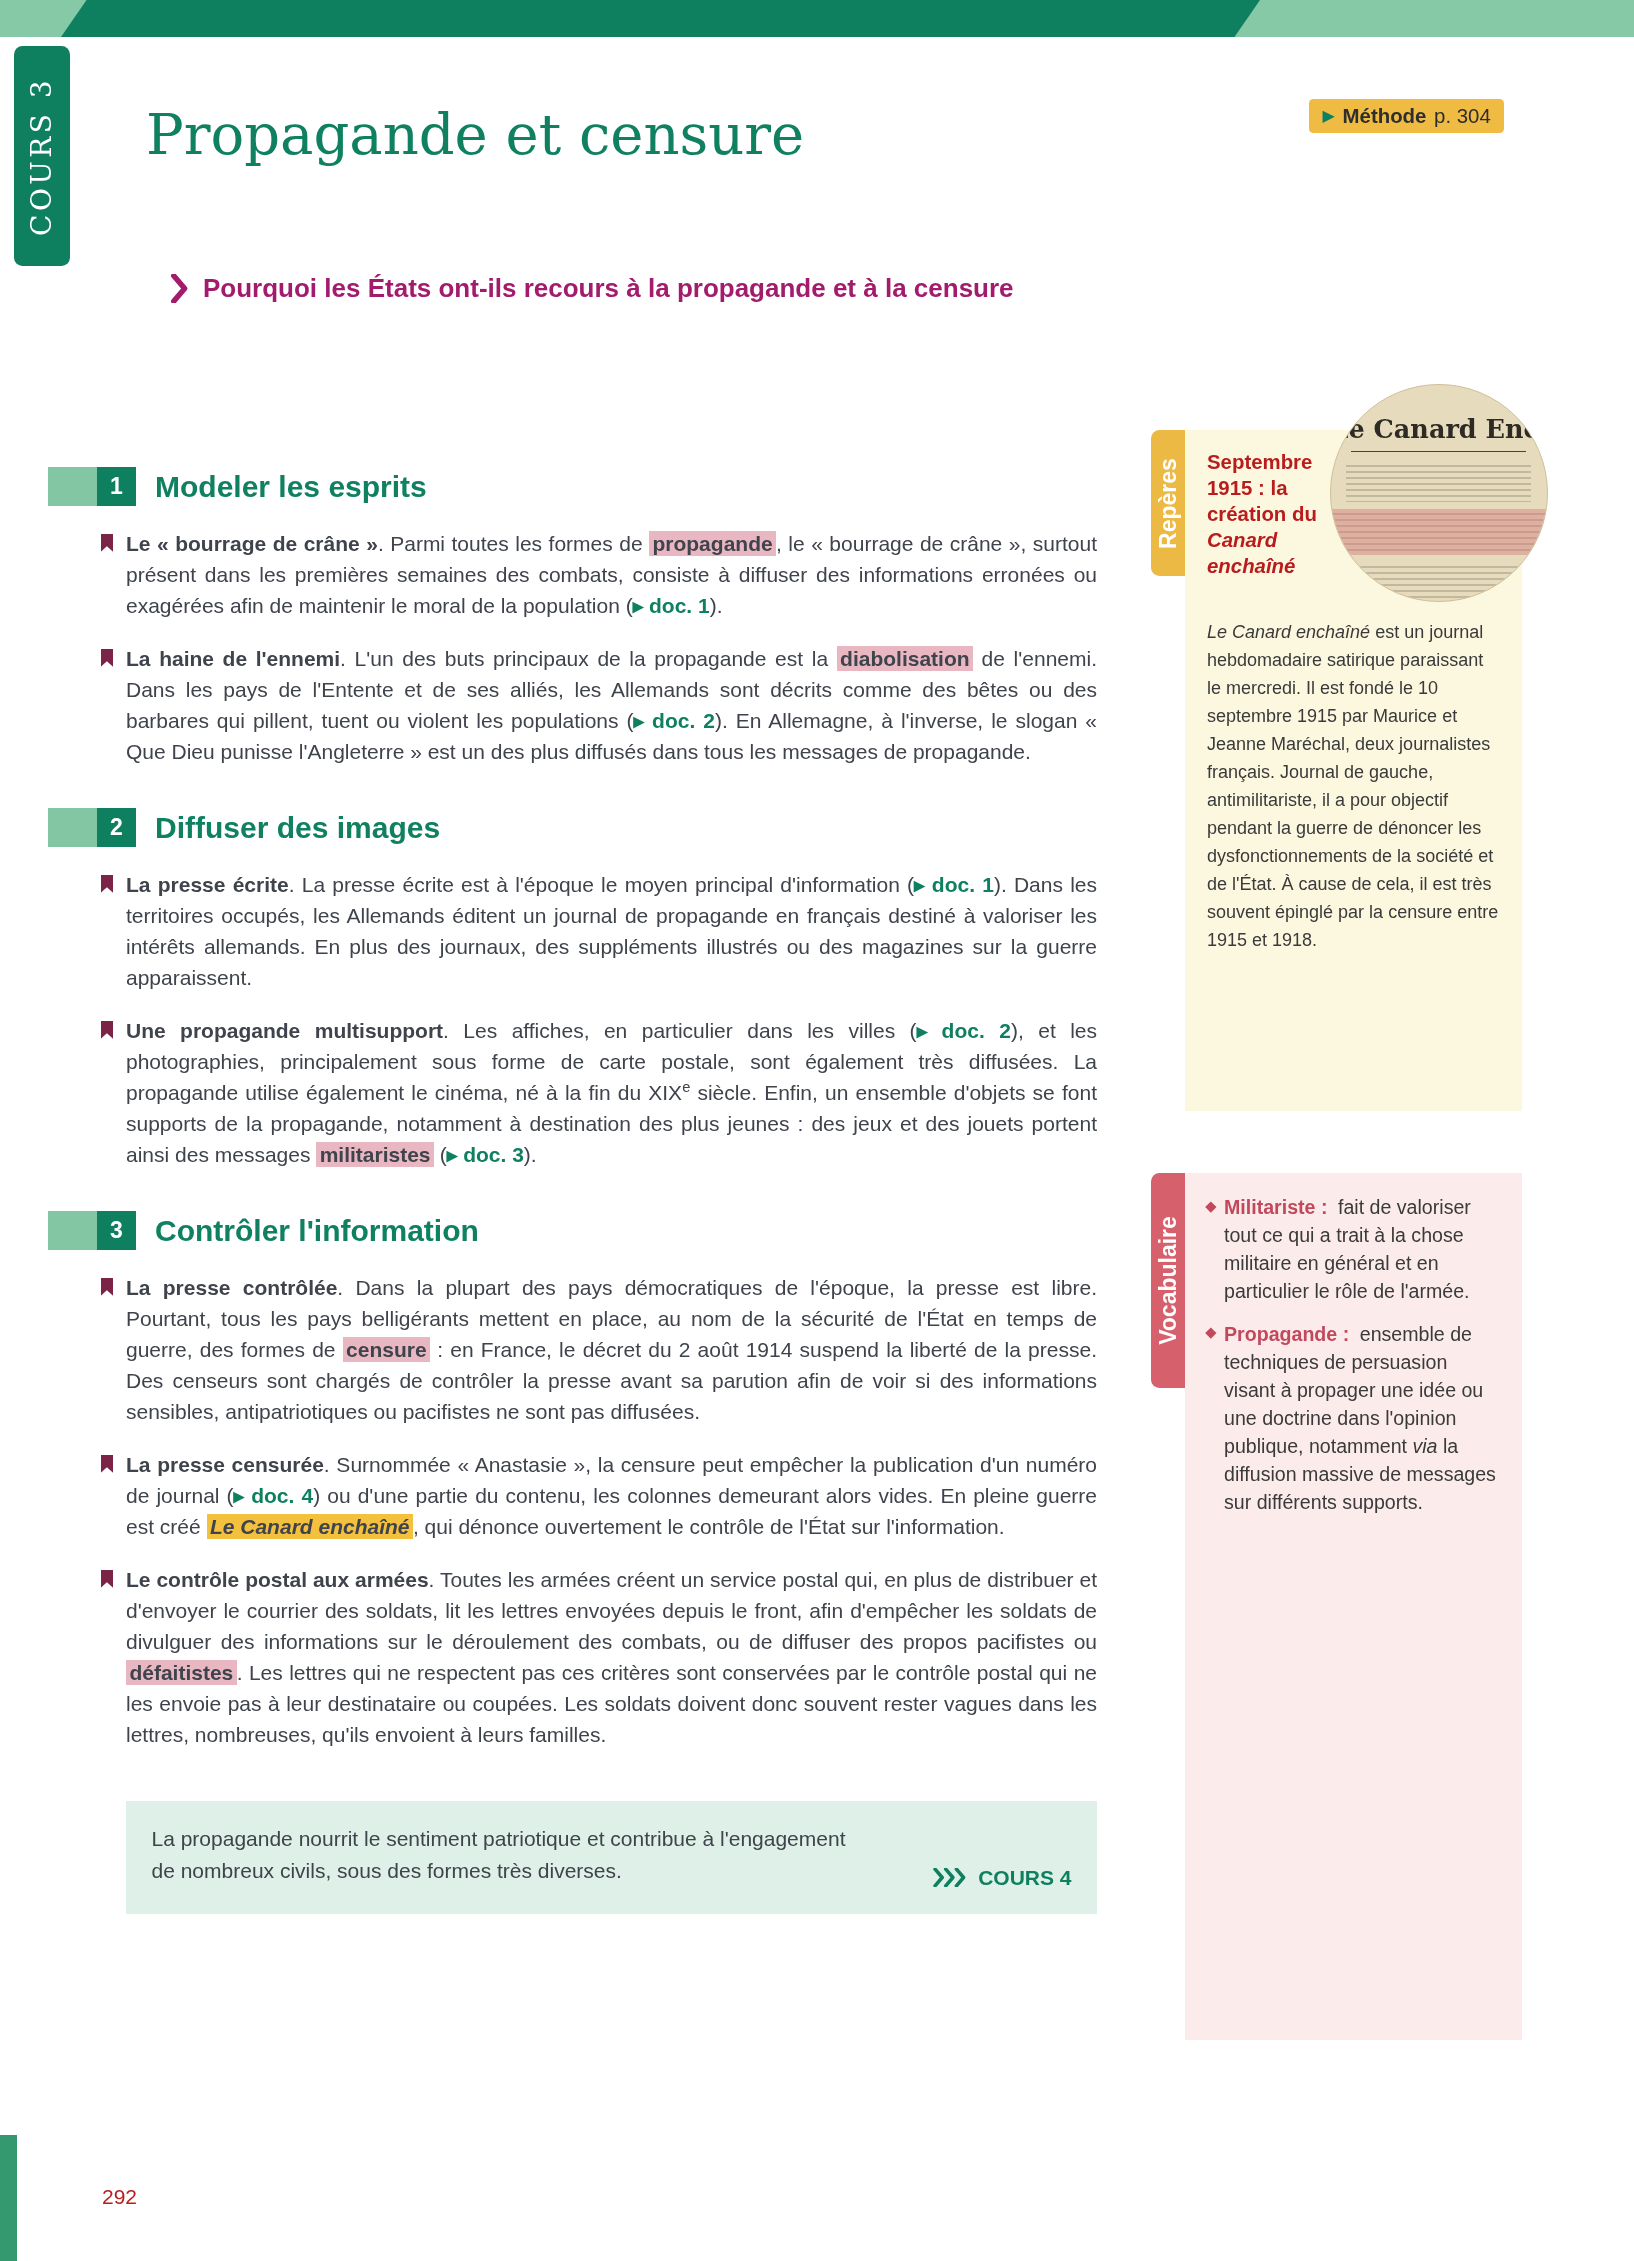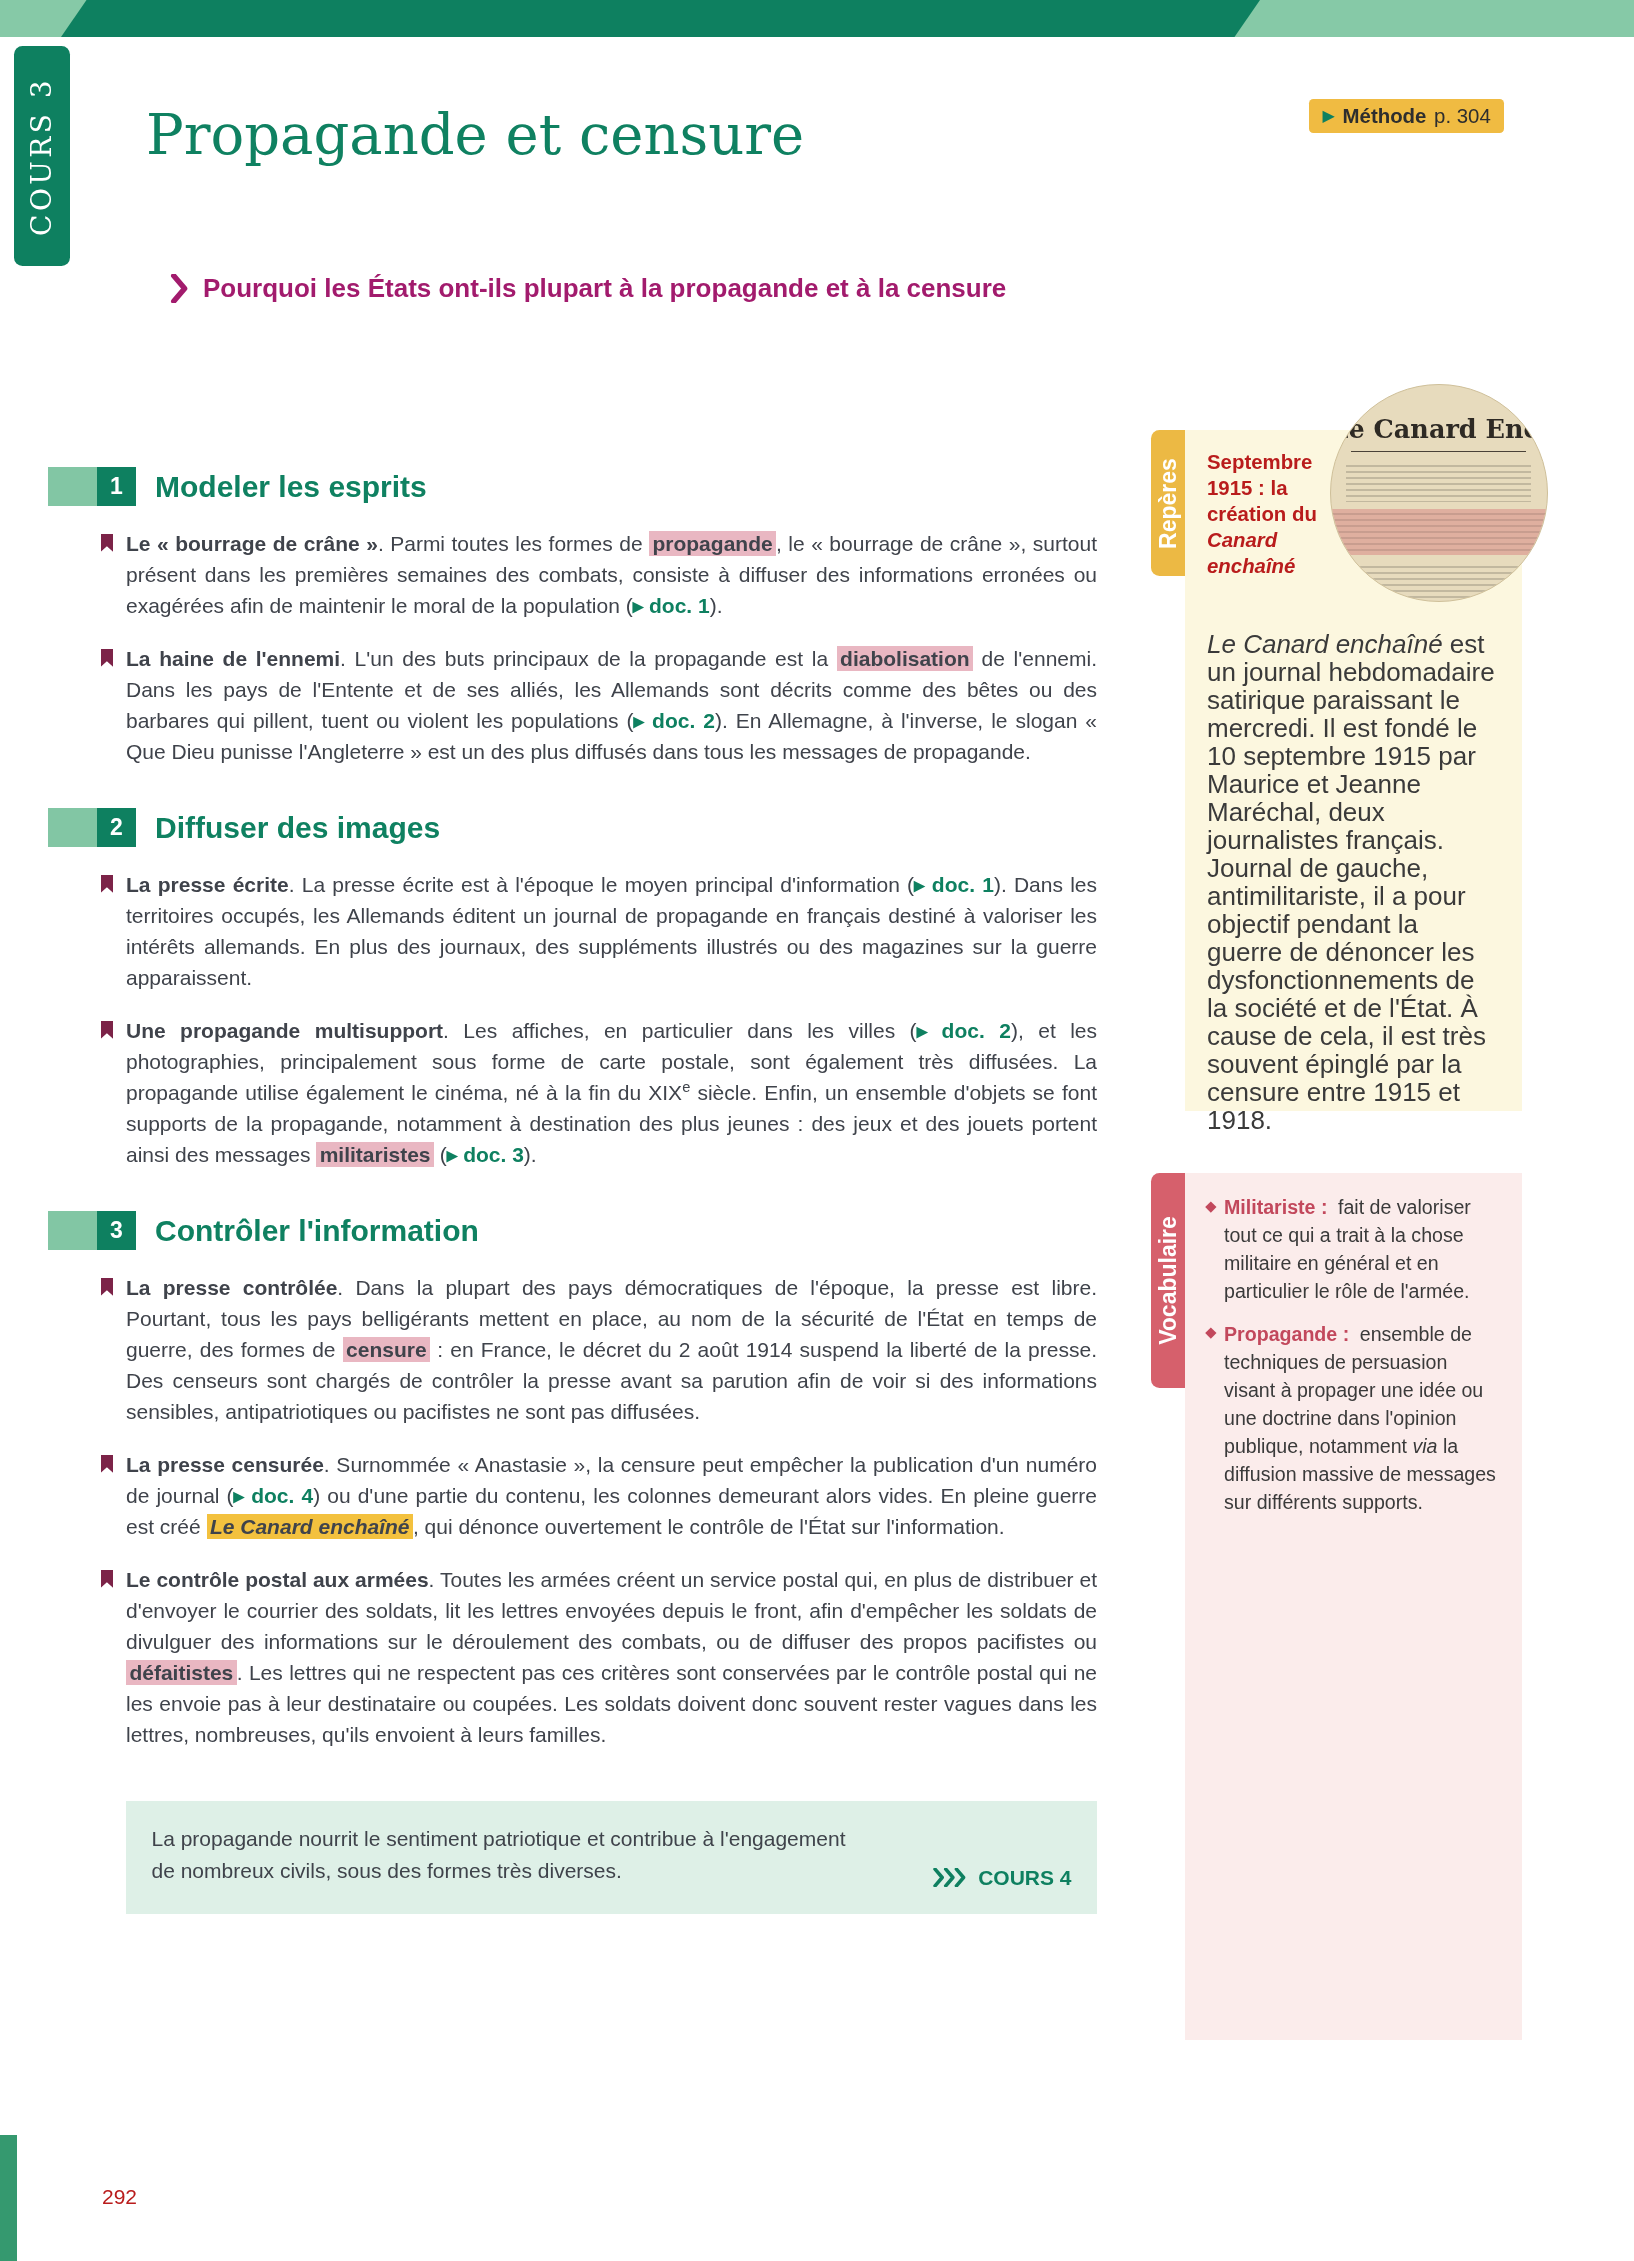--- a/index.html
+++ b/index.html
@@ -58,21 +58,21 @@
   .cours-ref svg{display:block;}
 
   
   .reperes{position:absolute;left:1185px;top:430px;width:337px;height:681px;background:#fcf7df;
         padding:19px 22px;box-sizing:border-box;}
   .side-tab{position:absolute;left:-34px;top:0;width:34px;background:#ecb944;
         border-radius:8.5px 0 0 8.5px;display:flex;align-items:center;justify-content:center;overflow:visible;}
   .side-tab .label{transform:rotate(-90deg);white-space:nowrap;color:#fff;font-size:23px;font-weight:700;}
   .reperes .side-tab{height:146px;}
   .reperes-heading{width:146px;min-height:169px;font-size:20.4px;line-height:26px;color:#b91c1c;}
-  .reperes-body{font-size:26px;line-height:28px;color:#3a3a3a;margin-top:12px;}
+  .reperes-body{font-size:18px;line-height:28px;color:#3a3a3a;}
 
   .news-circle{position:absolute;top:-46px;right:-25.5px;width:216px;height:216px;border-radius:50%;
         background:#e7dbbd;overflow:hidden;border:0.9px solid #cfc09a;}
   .news-inner{position:absolute;inset:0;padding-top:29px;text-align:center;}
   .masthead{font-family:"DejaVu Serif",serif;font-weight:700;font-size:25.5px;color:#2e2a24;white-space:nowrap;}
   .mast-rule{height:1.7px;background:#4a4238;margin:6.8px 20.4px 8.5px;}
   .paper-cols{height:41px;margin:0 15.3px;
         background:repeating-linear-gradient(to bottom,rgba(0,0,0,0) 0 4.3px,rgba(0,0,0,0.16) 4.3px 6px);}
   .pink-band{height:46px;margin:6.8px 0;
         background:repeating-linear-gradient(to bottom,rgba(0,0,0,0) 0 4.3px,rgba(0,0,0,0.10) 4.3px 6px),#dfaf9f;}
@@ -110,21 +110,21 @@
   <div class="method-badge">
     <span class="arrow">▶</span>
     <span class="mlabel">Méthode</span>
     <span>p. 304</span>
   </div>
 
   <div class="question">
     <svg class="chevron" viewBox="0 0 10 16">
       <path d="M2 1 L8 8 L2 15" stroke="#a21b6d" stroke-width="3" fill="none" stroke-linecap="round" stroke-linejoin="round"></path>
     </svg>
-    <div>Pourquoi les États ont-ils plupart à la propagande et à la censure</div>
+    <div>Pourquoi les États ont-ils recours à la propagande et à la censure</div>
   </div>
 
   <div class="main-col">
 
     <div class="section-header">
       <span class="accent"></span>
       <span class="num">1</span>
       <span class="sec-title">Modeler les esprits</span>
     </div>
     <div class="para">

